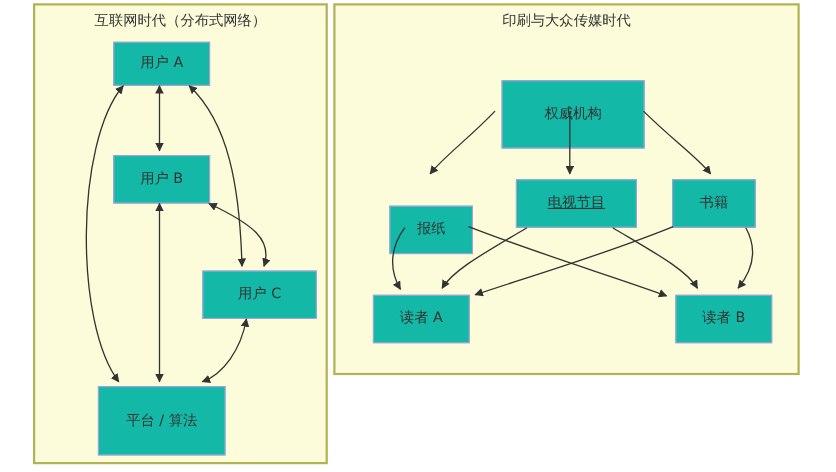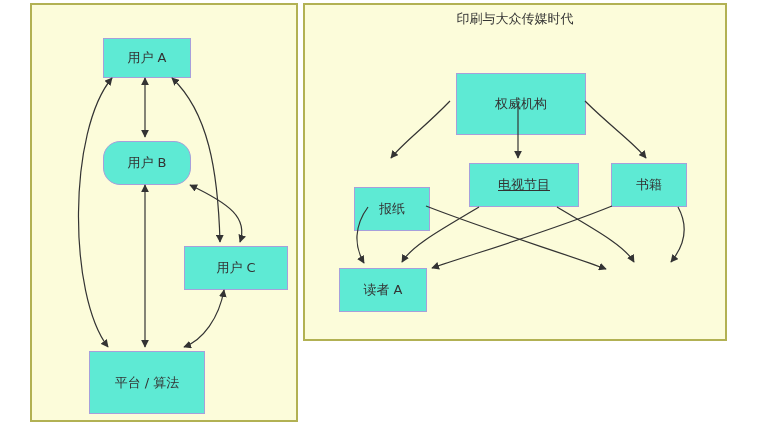--- a/index.html
+++ b/index.html
@@ -13,28 +13,28 @@
     background:#fcfcda; border:2px solid #b2b153;
   }
   .panel-left  { left:30px;  top:3px; width:268px; height:419px; }
   .panel-right { left:303px; top:3px; width:424px; height:338px; }
   .panel-title {
     position:absolute; left:0; right:0; top:5px;
     text-align:center; font-size:13px; color:#333;
   }
   .node {
     position:absolute; box-sizing:border-box;
-    background:#5eead4; border:1.5px solid #a79fdb;
+    background:#14b8a6; border:1.5px solid #a79fdb;
     display:flex; flex-direction:column; align-items:center; justify-content:center;
     font-size:13px; line-height:1.5; text-align:center; color:#333;
     white-space:nowrap;
   }
   
   .n-user-a   { left:71px;  top:33px;  width:88px;  height:40px; }
-  .n-user-b   { left:71px;  top:136px; width:88px;  height:44px;border-radius:17px; }
+  .n-user-b   { left:71px;  top:136px; width:88px;  height:44px; }
   .n-user-c   { left:152px; top:241px; width:104px;  height:44px; }
   .n-platform { left:57px;  top:346px; width:116px; height:63px; }
   
   .n-authority { left:151px; top:34px;  width:130px; height:62px;margin-top:34px; }
   .n-newspaper { left:49px;  top:158px; width:76px;  height:44px;margin-top:24px; }
   .n-tv        { left:164px; top:158px; width:110px; height:44px;text-decoration:underline; }
   .n-books     { left:306px; top:158px; width:76px;  height:44px; }
   .n-reader-a  { left:34px;  top:263px; width:88px;  height:44px; }
   .n-reader-b  { left:309px; top:263px; width:88px;  height:44px; }
 
@@ -45,20 +45,21 @@
   svg.edges path.edge {
     fill:none; stroke:#333333; stroke-width:1.2px;
   }
 </style>
 </head>
 <body>
 
 <div class="canvas">
 
   <div class="panel panel-left">
+    <div class="panel-title">互联网时代（分布式网络）</div>
 
     <div class="node n-user-a">
       <span>用户 A</span>
     </div>
     <div class="node n-user-b">
       <span>用户 B</span>
     </div>
     <div class="node n-user-c">
       <span>用户 C</span>
     </div>
@@ -78,20 +79,23 @@
     </div>
     <div class="node n-tv">
       <span>电视节目</span>
     </div>
     <div class="node n-books">
       <span>书籍</span>
     </div>
     <div class="node n-reader-a">
       <span>读者 A</span>
     </div>
+    <div class="node n-reader-b">
+      <span>读者 B</span>
+    </div>
   </div>
 
   <svg class="edges" viewBox="0 0 760 429" aria-hidden="true">
     <defs>
       <marker id="arrow" viewBox="0 0 10 10" refX="9" refY="5" markerWidth="6.5" markerHeight="6.5" orient="auto-start-reverse">
         <path d="M0,0 L10,5 L0,10 z" fill="#333333"></path>
       </marker>
     </defs>
 
     <path class="edge" d="M145,78 L145,137" marker-start="url(#arrow)" marker-end="url(#arrow)"></path>

